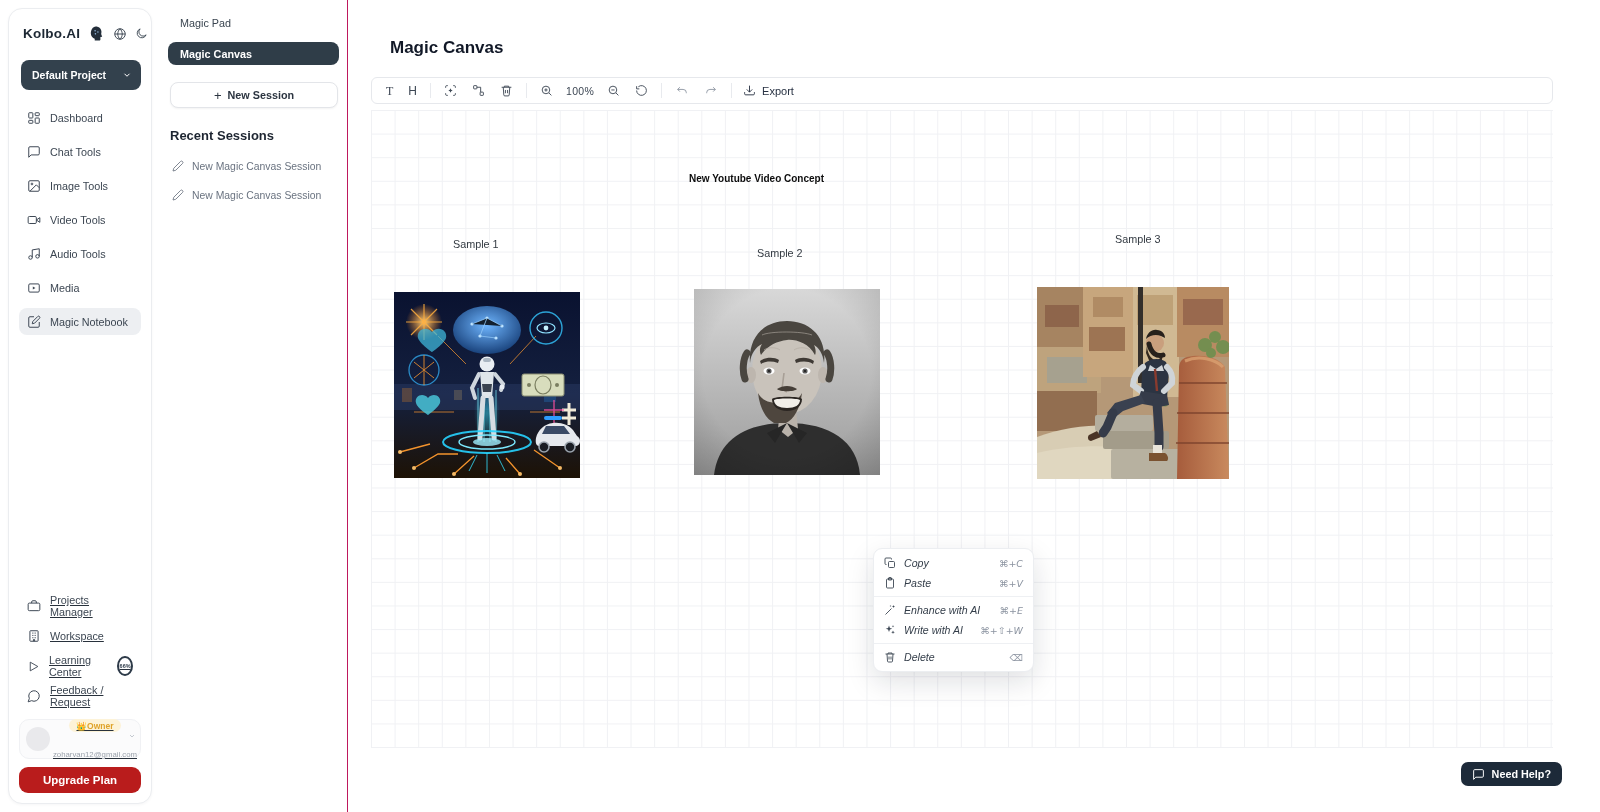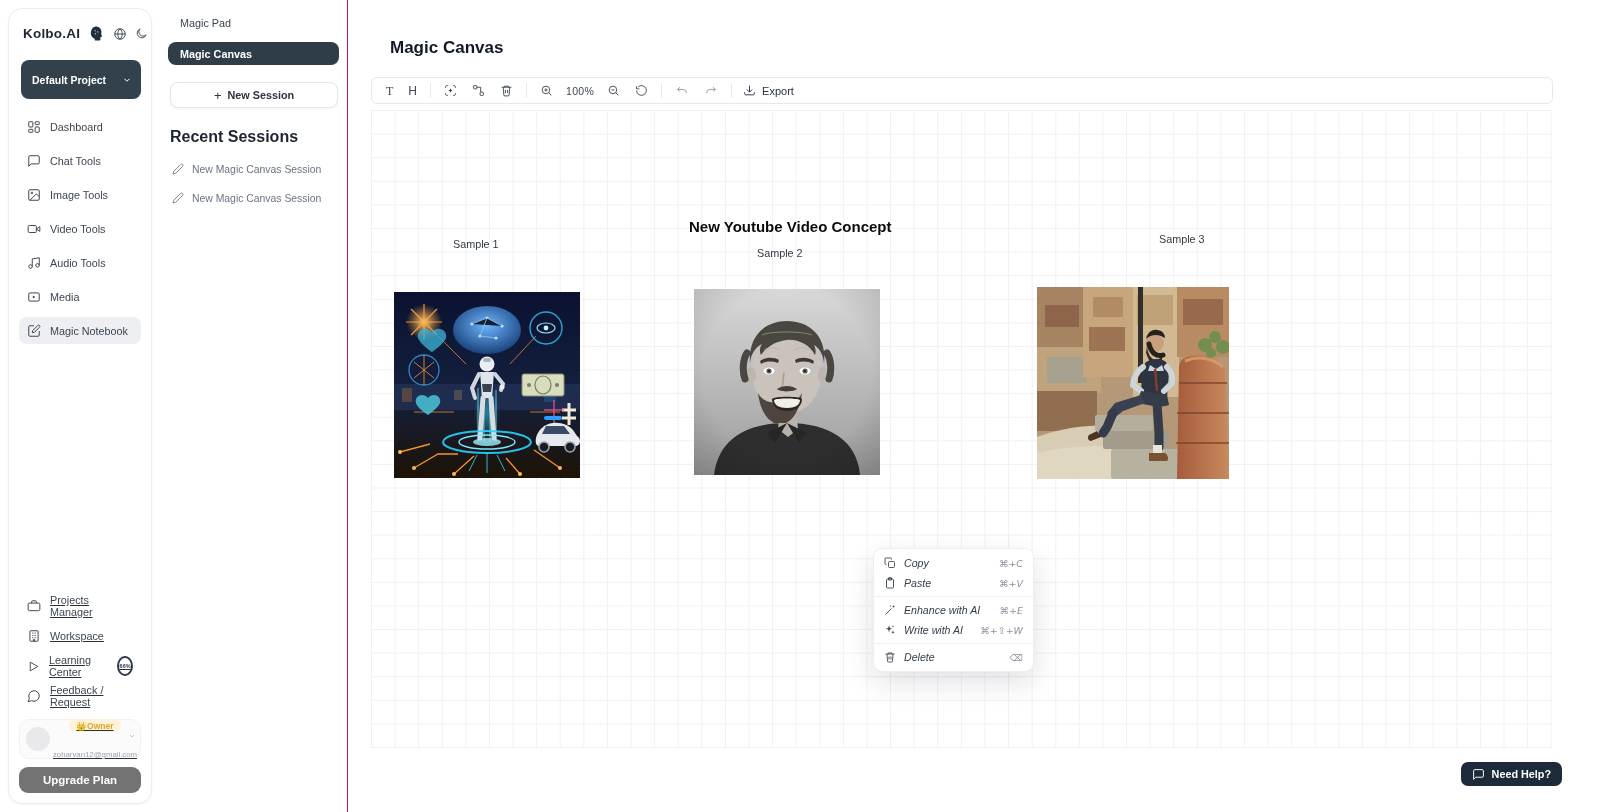--- a/index.html
+++ b/index.html
@@ -10,21 +10,21 @@
   
   .sidebar {
     position:absolute; left:8px; top:8px; width:144px; height:796px;
     background:#fff; border:1px solid #ebedf0; border-radius:14px;
     box-shadow:0 1px 3px rgba(20,30,50,.04); padding:14px 10px; z-index:5;
   }
   .logo-row { display:flex; align-items:center; gap:7px; padding:2px 2px 0 4px; }
   .logo-text { font-size:13.5px; font-weight:bold; color:#1c2733; letter-spacing:.2px; white-space:nowrap; }
   .logo-icons { display:flex; align-items:center; gap:8px; margin-left:1px; }
   .proj-btn {
-    margin:18px 2px 0 2px; height:39px; width:120px; background:#33414d; border:none;
+    margin:18px 2px 0 2px; height:30px; width:120px; background:#33414d; border:none;
     border-radius:8px; color:#fff; font-size:10.5px; font-weight:bold;
     display:flex; align-items:center; justify-content:space-between; padding:0 9px 0 11px; cursor:pointer;
     font-family:"Liberation Sans", sans-serif;
   }
   .nav { margin-top:14px; display:flex; flex-direction:column;gap:7px; }
   .nav-item {
     display:flex; align-items:center; gap:9px; height:27px; padding:0 8px;
     border-radius:8px; font-size:10.8px; font-weight:500; color:#3c4652; cursor:pointer;
   }
   .nav-item.selected { background:#edeff2; }
@@ -41,42 +41,42 @@
   }
   .avatar { width:24px; height:24px; border-radius:50%; background:#e9e9ec; flex:none; }
   .user-meta { display:flex; flex-direction:column; align-items:center; gap:18px; flex:1; min-width:0; }
   .owner-badge {
     background:#fdf3d8; color:#dfa32a; font-size:8.5px; font-weight:bold;
     border-radius:7px; padding:1.5px 7px; white-space:nowrap;
   }
   .user-email { font-size:7.8px; color:#9aa1ab; white-space:nowrap; overflow:hidden; }
   .chip-caret { position:absolute; right:4px; top:12px; color:#b6bcc4; }
   .upgrade-btn {
-    margin-top:8px; width:100%; height:26px; background:#737373; color:#fff;
+    margin-top:8px; width:100%; height:26px; background:#b91c1c; color:#fff;
     border:none; border-radius:9px; font-size:11.5px; font-weight:bold; cursor:pointer;
     font-family:"Liberation Sans", sans-serif;
   }
 
   
   .session-panel { position:absolute; left:152px; top:0; width:196px; height:812px; border-right:1px solid #be185d; background:#fff; }
   .sp-inner { padding:12px 8px 0 16px; }
   .sp-item {
     height:21px; display:flex; align-items:center; padding:0 12px; font-size:10.8px;
     color:#3a4550; border-radius:8px; cursor:pointer; font-weight:500;
   }
   .sp-item.selected { background:#2f3d48; color:#fff; font-weight:bold; height:23px; margin-top:9px; }
   .new-session-btn {
     margin:17px 2px 0 2px; width:168px; height:26px; background:#fff; border:1px solid #e3e5e9;
     border-radius:8px; box-shadow:0 1px 2px rgba(0,0,0,.05);
     display:flex; align-items:center; justify-content:center; gap:6px;
     font-size:10.8px; font-weight:bold; color:#2b3440; cursor:pointer;
     font-family:"Liberation Sans", sans-serif;
   }
   .plus-glyph { font-size:13px; font-weight:normal; line-height:1; }
-  .recent-heading { margin:20px 0 0 2px; font-size:16px; font-weight:bold; color:#1d2531; }
+  .recent-heading { margin:20px 0 0 2px; font-size:13px; font-weight:bold; color:#1d2531; }
   .session-item { display:flex; align-items:center; gap:8px; margin:17px 0 0 4px; font-size:10.4px; color:#6a7380; cursor:pointer; }
 
   
   .main { position:absolute; left:348px; top:0; right:0; bottom:0; background:#fff; }
   .page-title { position:absolute; left:42px; top:38px; font-size:17px; font-weight:bold; color:#111827; }
   .toolbar {
     position:absolute; left:23px; top:77px; width:1182px; height:27px;
     border:1px solid #e6e8ec; border-radius:6px; background:#fff;
     display:flex; align-items:center; padding:0 12px; gap:11px;
   }
@@ -87,21 +87,21 @@
   .tb-zoom { font-size:10.5px; color:#3d4754; letter-spacing:.3px; }
   .tb-export { display:flex; align-items:center; gap:6px; background:none; border:none; cursor:pointer; font-size:11px; color:#273142; font-weight:500; font-family:"Liberation Sans", sans-serif;justify-content:center; }
 
   .canvas {
     position:absolute; left:23px; top:110px; width:1182px; height:638px; background:#fff;
     background-image:
       linear-gradient(to right, #f0f1f4 1px, transparent 1px),
       linear-gradient(to bottom, #f0f1f4 1px, transparent 1px);
     background-size:23.6px 23.6px;
   }
-  .board-title { position:absolute; left:318px; top:63px; font-size:15px; font-weight:bold; color:#0c0c0c; cursor:move;margin-top:45px; }
+  .board-title { position:absolute; left:318px; top:63px; font-size:10px; font-weight:bold; color:#0c0c0c; cursor:move; }
   .sample-label { position:absolute; font-size:10.8px; color:#333a42; cursor:move; }
   .canvas-img { position:absolute; cursor:move; overflow:hidden; }
 
   
   .context-menu {
     position:absolute; left:502px; top:438px; width:161px; background:#fff;
     border:1px solid #eceef1; border-radius:9px; box-shadow:0 10px 28px rgba(15,25,40,.13);
     padding:4px 0; z-index:20;font-style:italic;
   }
   .cm-item { display:flex; align-items:center; gap:8px; height:20px; padding:0 10px; cursor:pointer; }
@@ -376,21 +376,21 @@
         </svg>
       <span>Export</span>
     </button>
   </div>
 
   <div class="canvas">
     <div class="board-title">New Youtube Video Concept</div>
 
     <div class="sample-label" style="left:82px; top:128px;">Sample 1</div>
     <div class="sample-label" style="left:386px; top:137px;">Sample 2</div>
-    <div class="sample-label" style="left:744px; top:123px;margin-left:44px;">Sample 3</div>
+    <div class="sample-label" style="left:744px; top:123px;">Sample 3</div>
 
     <div class="canvas-img" style="left:23px; top:182px; width:186px; height:186px;" title="Futuristic AI robot standing on glowing circuit platform with digital brain, heart, money and car icons">
       <svg width="186" height="186" viewBox="0 0 186 186">
         <defs>
           <linearGradient id="s1bg" x1="0" y1="0" x2="0" y2="1">
               <stop offset="0" stop-color="#0a1230"></stop>
               <stop offset=".55" stop-color="#14203f"></stop>
               <stop offset="1" stop-color="#1d1205"></stop>
             </linearGradient>
           <radialGradient id="s1brain" cx=".5" cy=".4" r=".7">

